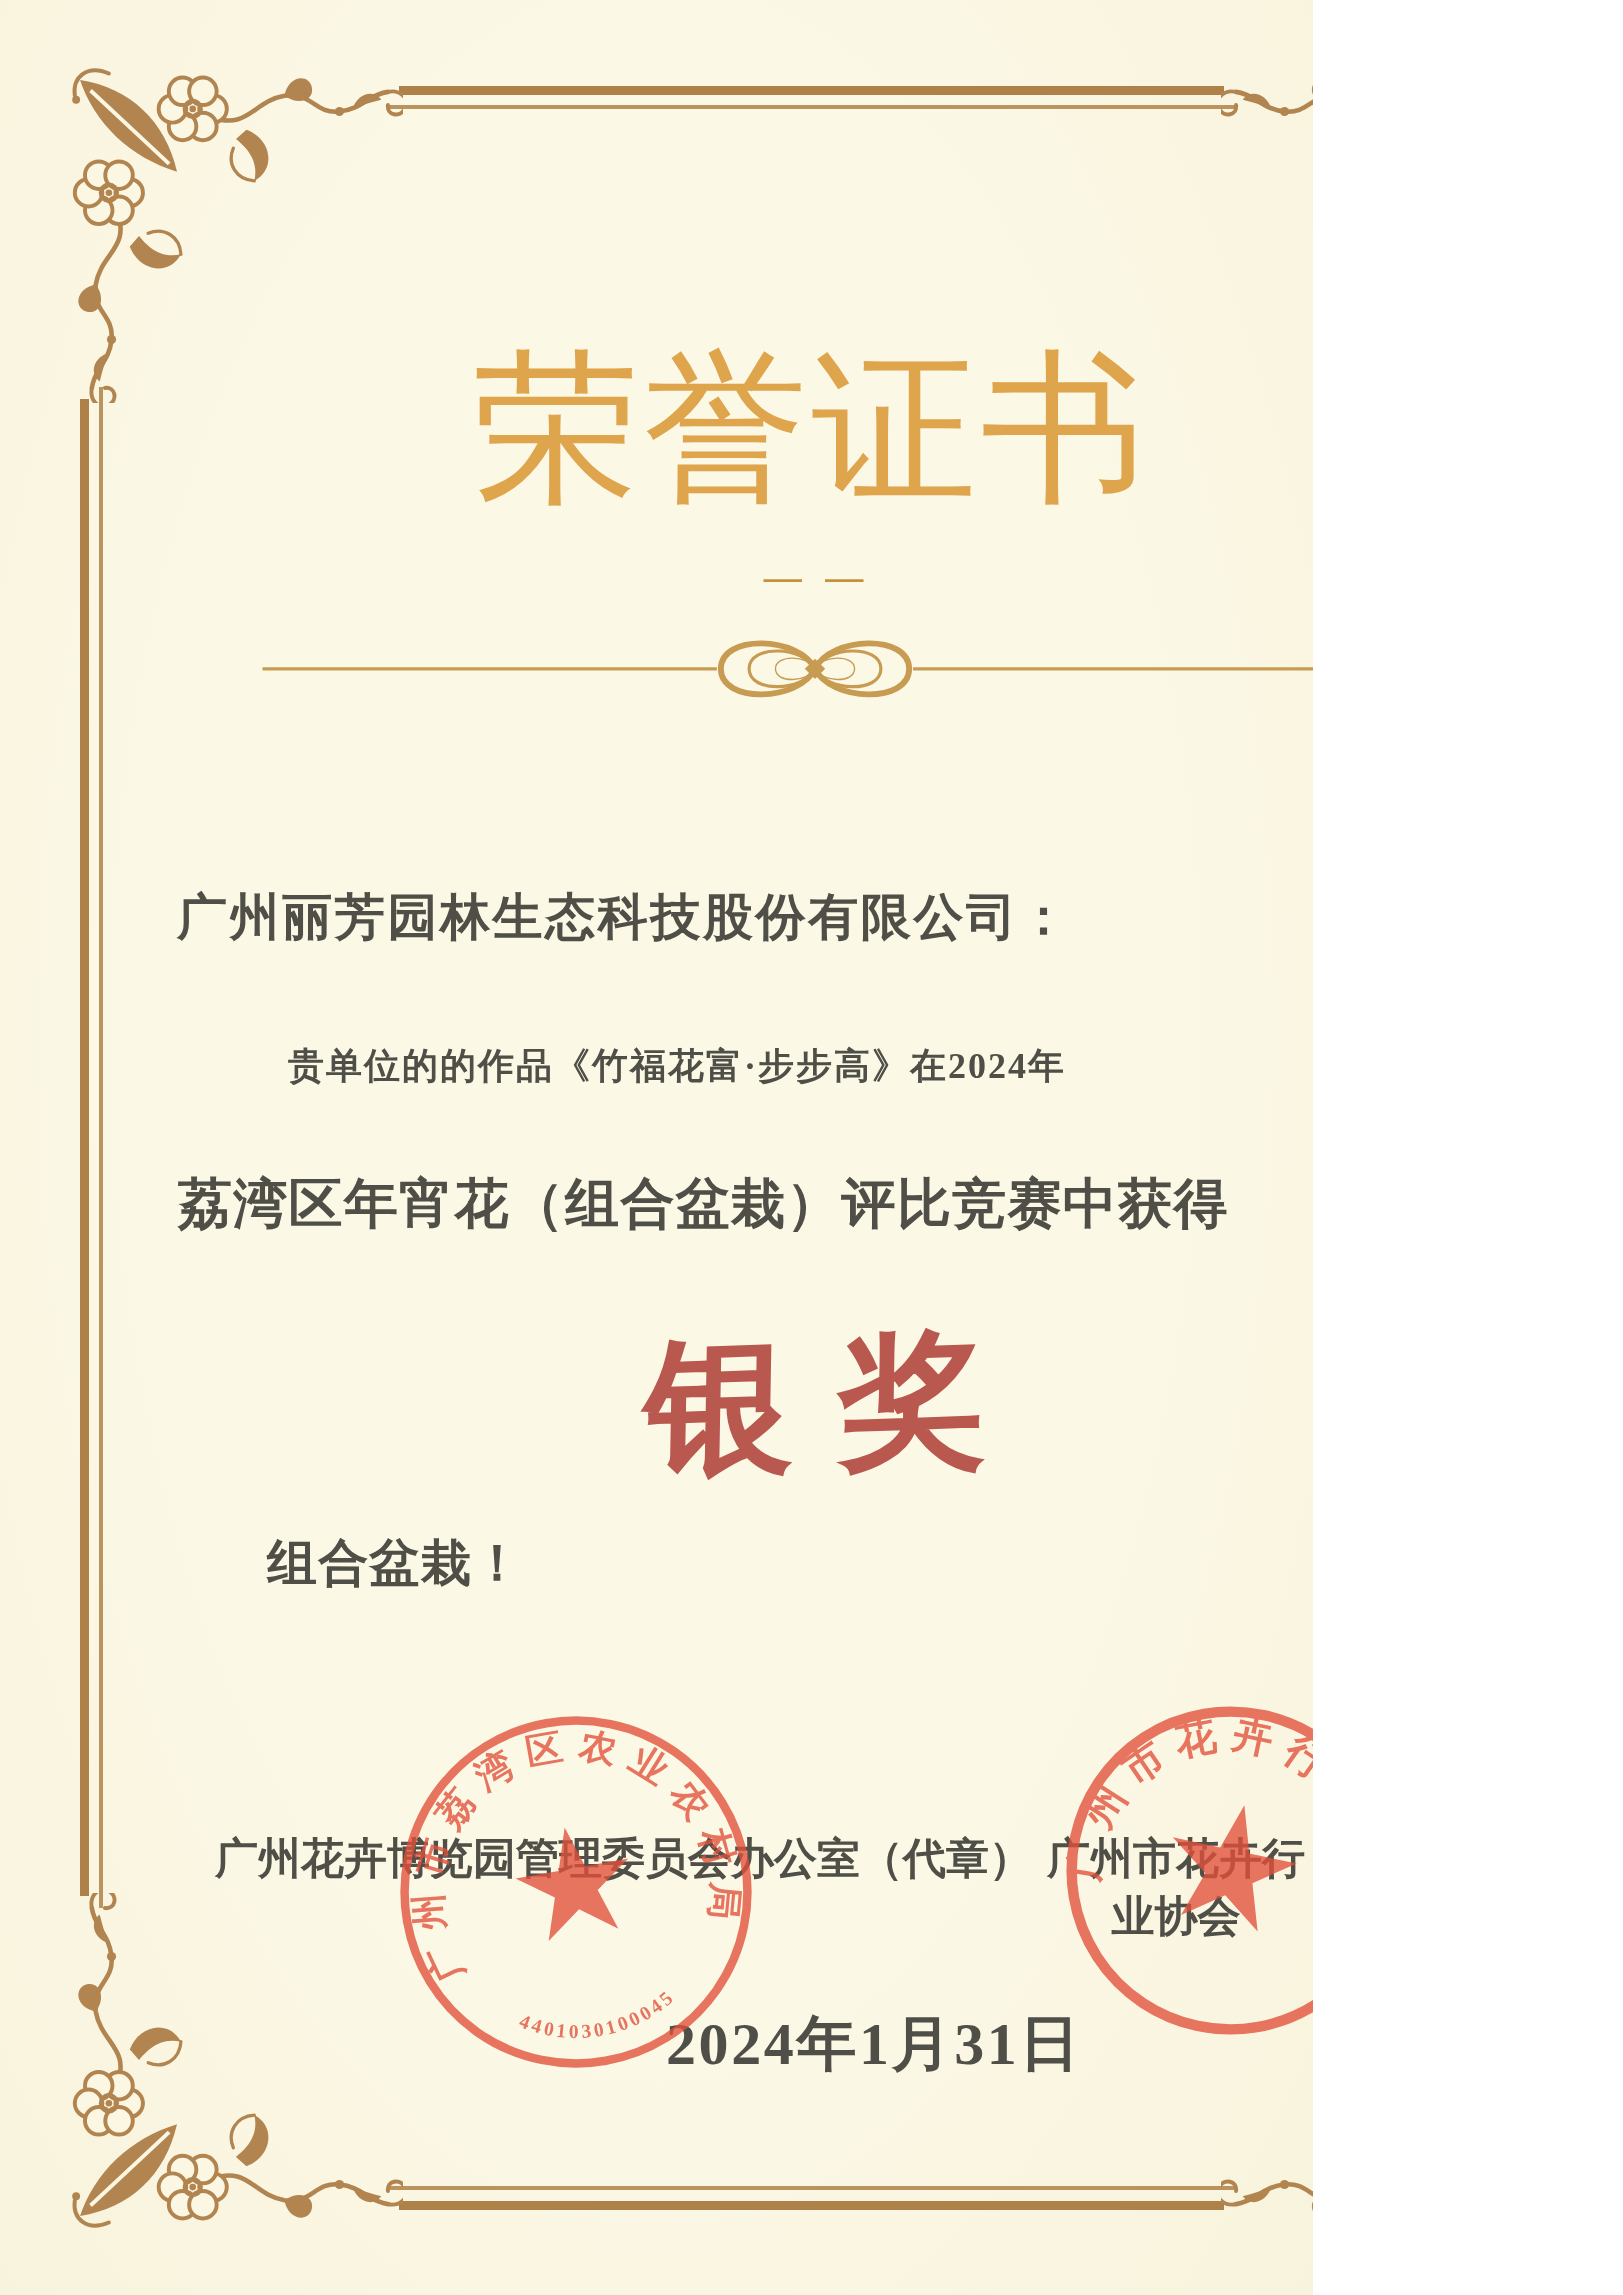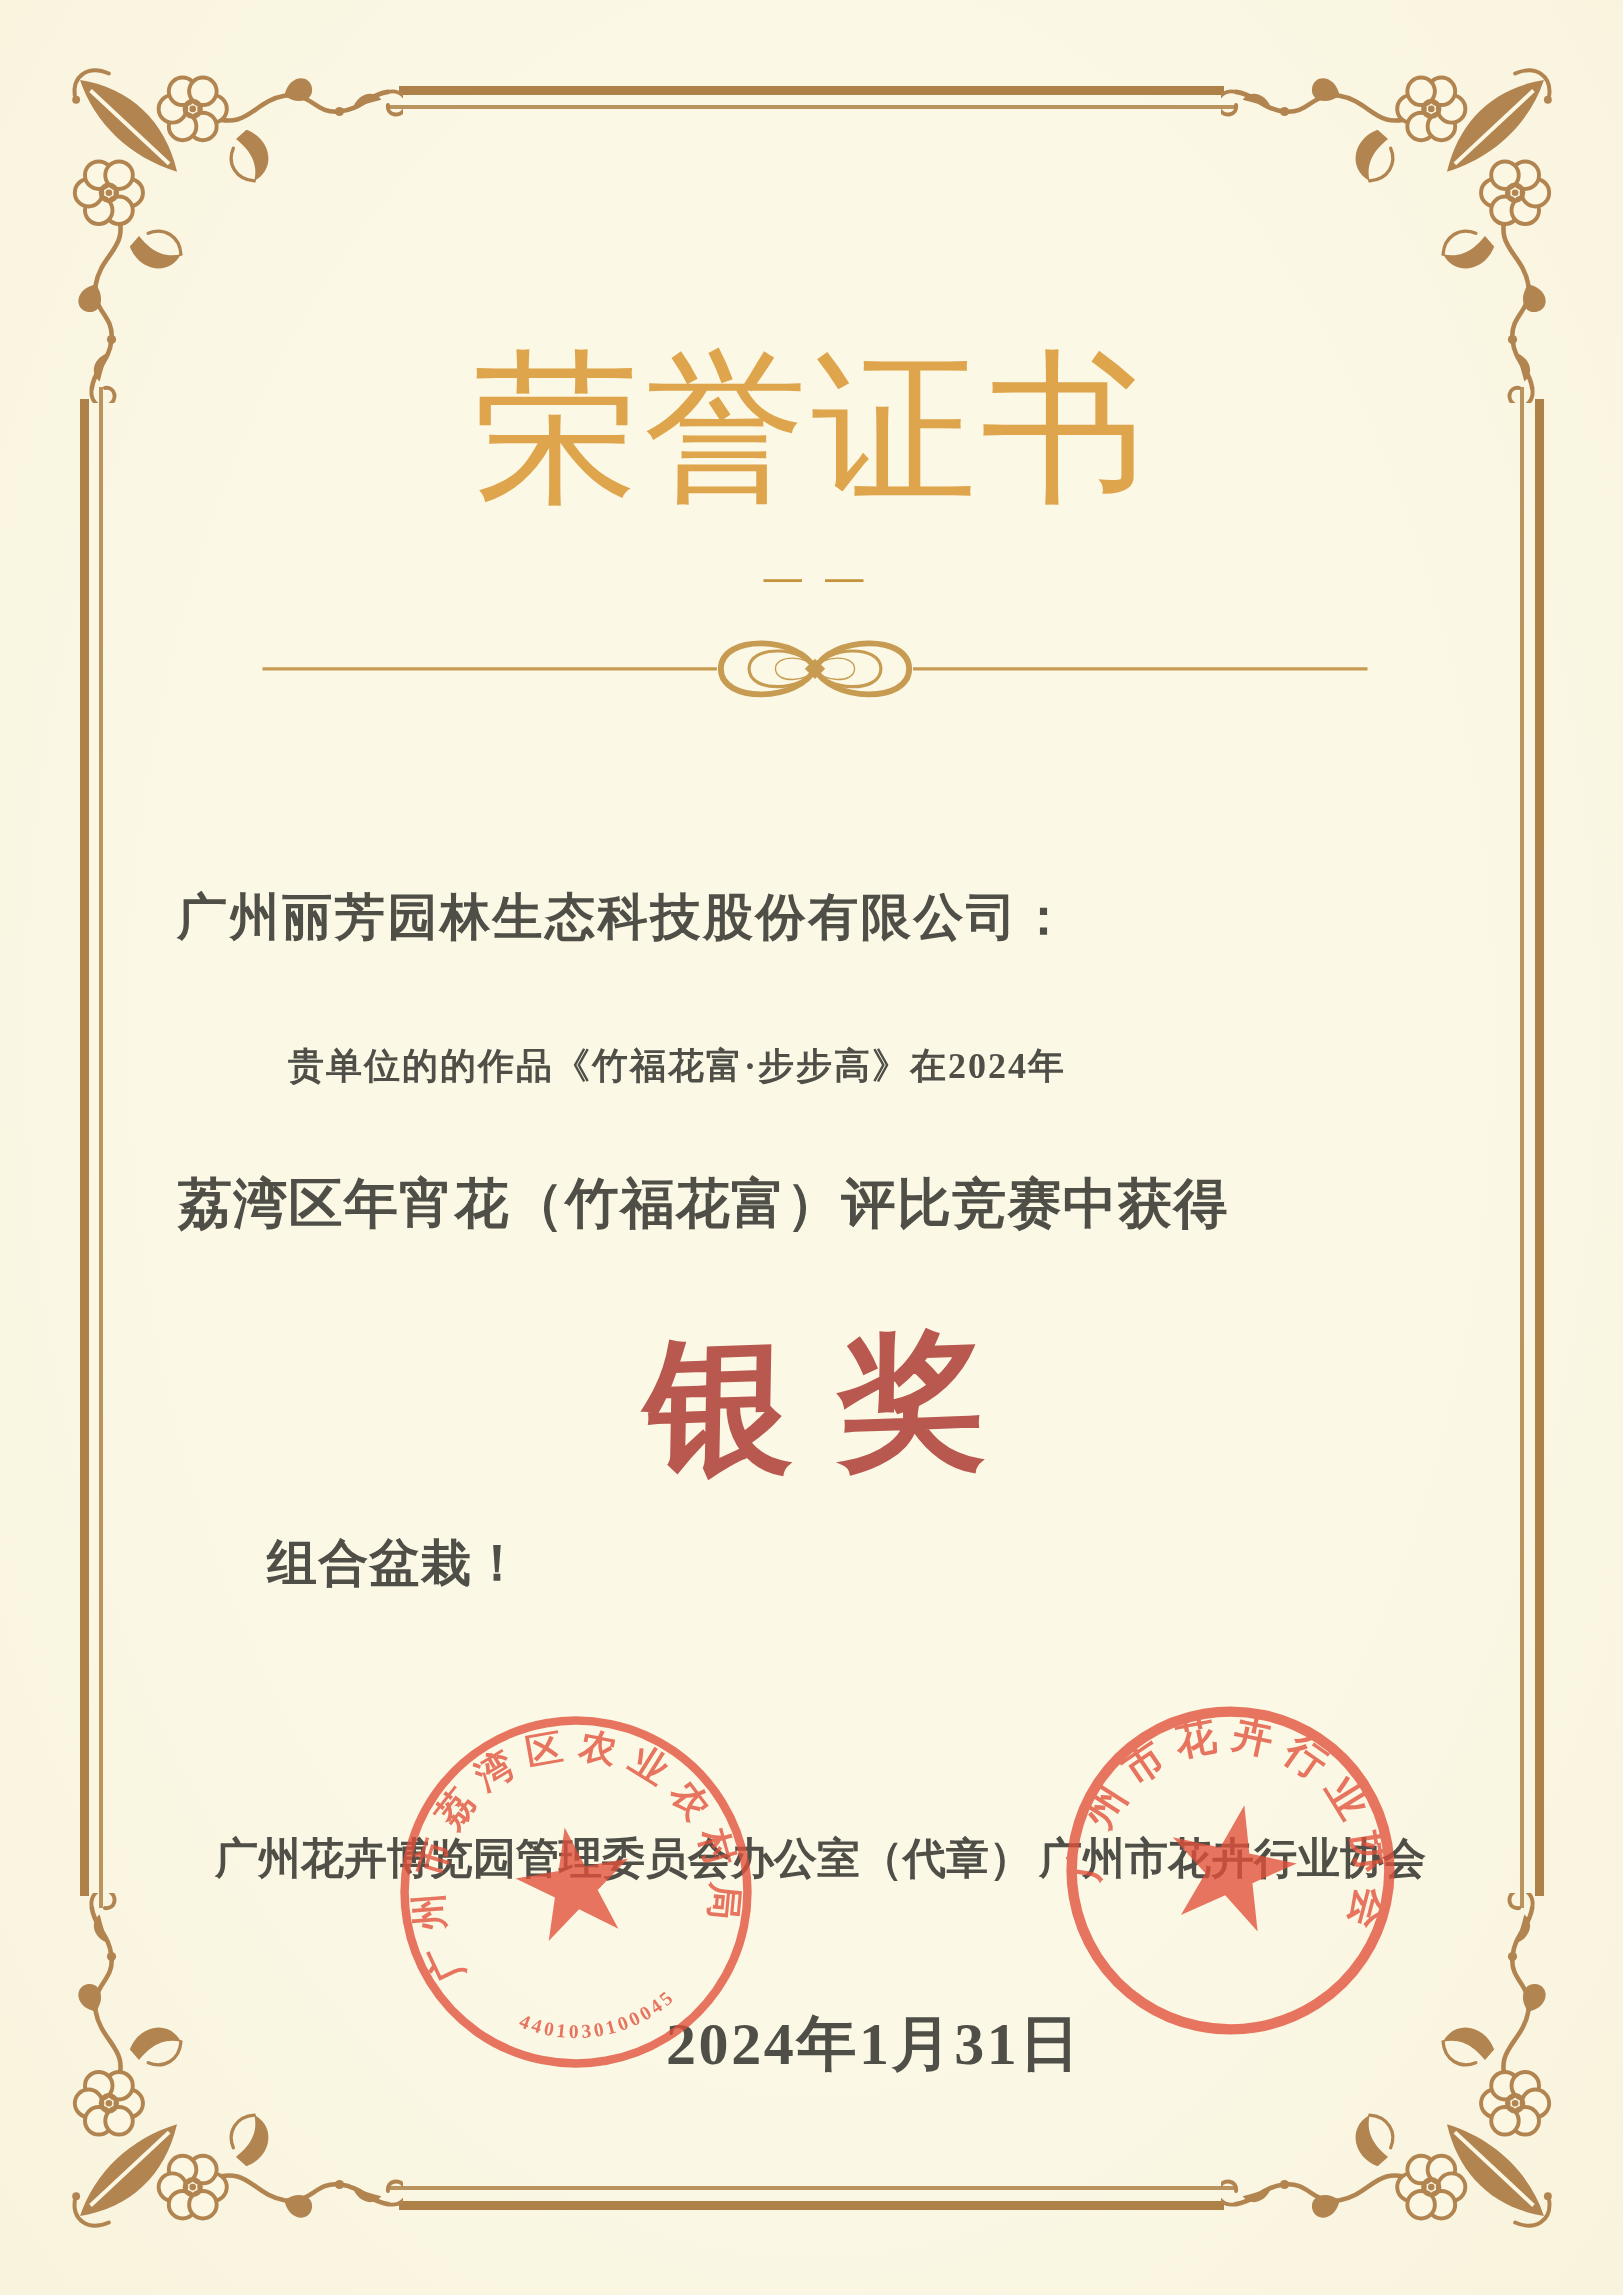--- a/index.html
+++ b/index.html
@@ -1,18 +1,18 @@
 <!DOCTYPE html>
 <html style="font-size:10.5px"><head>
 <meta charset="utf-8">
 <style>
   html,body{margin:0;padding:0;}
   body{width:1623px;height:2295px;position:relative;
        font-family:"Liberation Serif","DejaVu Serif",serif;}
-  #page{position:absolute;inset:0;width:1623px;height:2295px;overflow:hidden;
+  #page{position:absolute;inset:0;width:1313px;height:2295px;overflow:hidden;
         background:radial-gradient(ellipse at 50% 45%, #FBF8E6 55%, #F8F3DC 100%);}
   .abs{position:absolute;}
   
   .bline{position:absolute;background:#AD8148;}
   .bline.thin{background:#BA945F;}
   
   .corner{position:absolute;width:357px;height:357px;}
   .corner.tr{transform:scaleX(-1);}
   .corner.bl{transform:scaleY(-1);}
   .corner.br{transform:scale(-1,-1);}
@@ -115,21 +115,21 @@
     <g fill="none" stroke="#C79C52">
       <path d="M845,64 C821,14 701,10 701,64 C701,118 821,114 845,64 C869,14 989,10 989,64 C989,118 869,114 845,64 Z" stroke-width="9"></path>
       <path d="M845,64 C821,14 701,10 701,64 C701,118 821,114 845,64 C869,14 989,10 989,64 C989,118 869,114 845,64 Z" transform="translate(845,64) scale(0.70) translate(-845,-64)" stroke-width="7"></path>
       <path d="M845,64 C821,14 701,10 701,64 C701,118 821,114 845,64 C869,14 989,10 989,64 C989,118 869,114 845,64 Z" transform="translate(845,64) scale(0.42) translate(-845,-64)" stroke-width="5"></path>
     </g>
     <rect x="-11" y="-11" width="22" height="22" transform="translate(845,64) rotate(45)" fill="#C79C52"></rect>
   </svg>
 
   <div class="abs ink" id="recipient">广州丽芳园林生态科技股份有限公司：</div>
   <div class="abs ink" id="bodyline1">贵单位的的作品《竹福花富·步步高》在2024年</div>
-  <div class="abs ink" id="bodyline2">荔湾区年宵花（竹福花富）评比竞赛中获得</div>
+  <div class="abs ink" id="bodyline2">荔湾区年宵花（组合盆栽）评比竞赛中获得</div>
   <div class="abs" id="award">银奖</div>
   <div class="abs ink" id="closing">组合盆栽！</div>
 
   <div class="abs ink" id="issuer-left">广州花卉博览园管理委员会办公室（代章）</div>
   <div class="abs ink" id="issuer-right">广州市花卉行业协会</div>
   <div class="abs ink" id="issue-date">2024年1月31日</div>
 
   <svg class="stamp" style="left:383px;top:1699px;" width="386" height="386" viewBox="-295 -295 590 590">
     <g transform="rotate(-10)">
       <circle r="262" fill="none" stroke="#E2503A" stroke-width="13"></circle>

